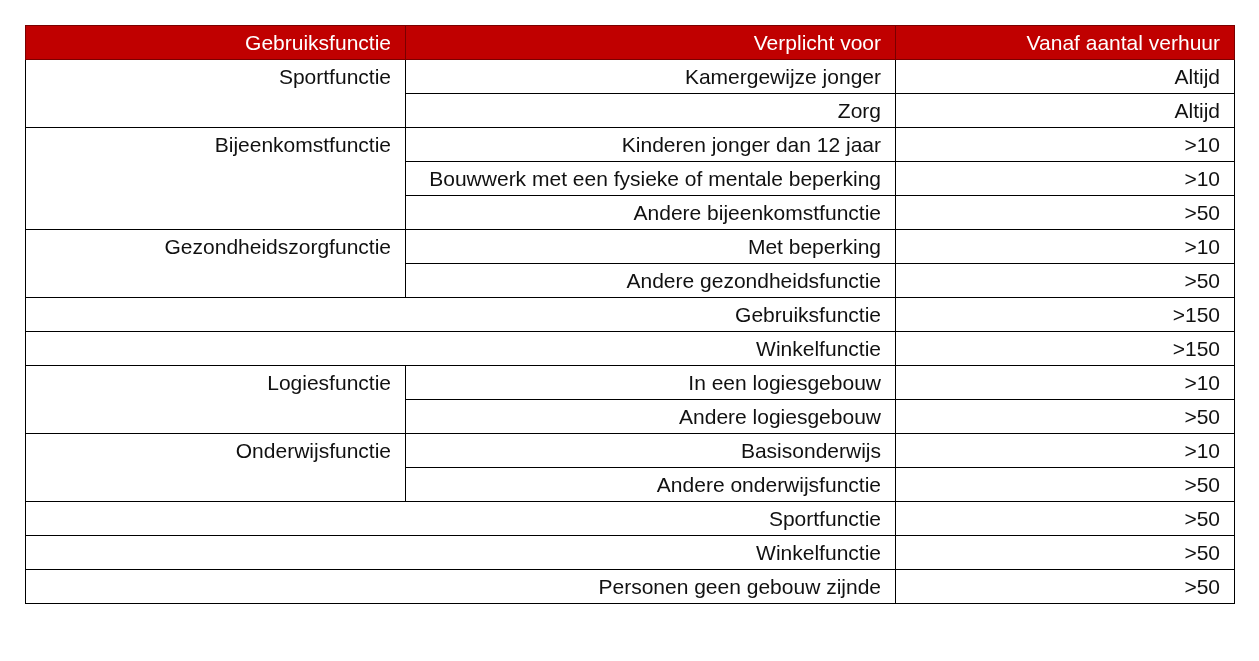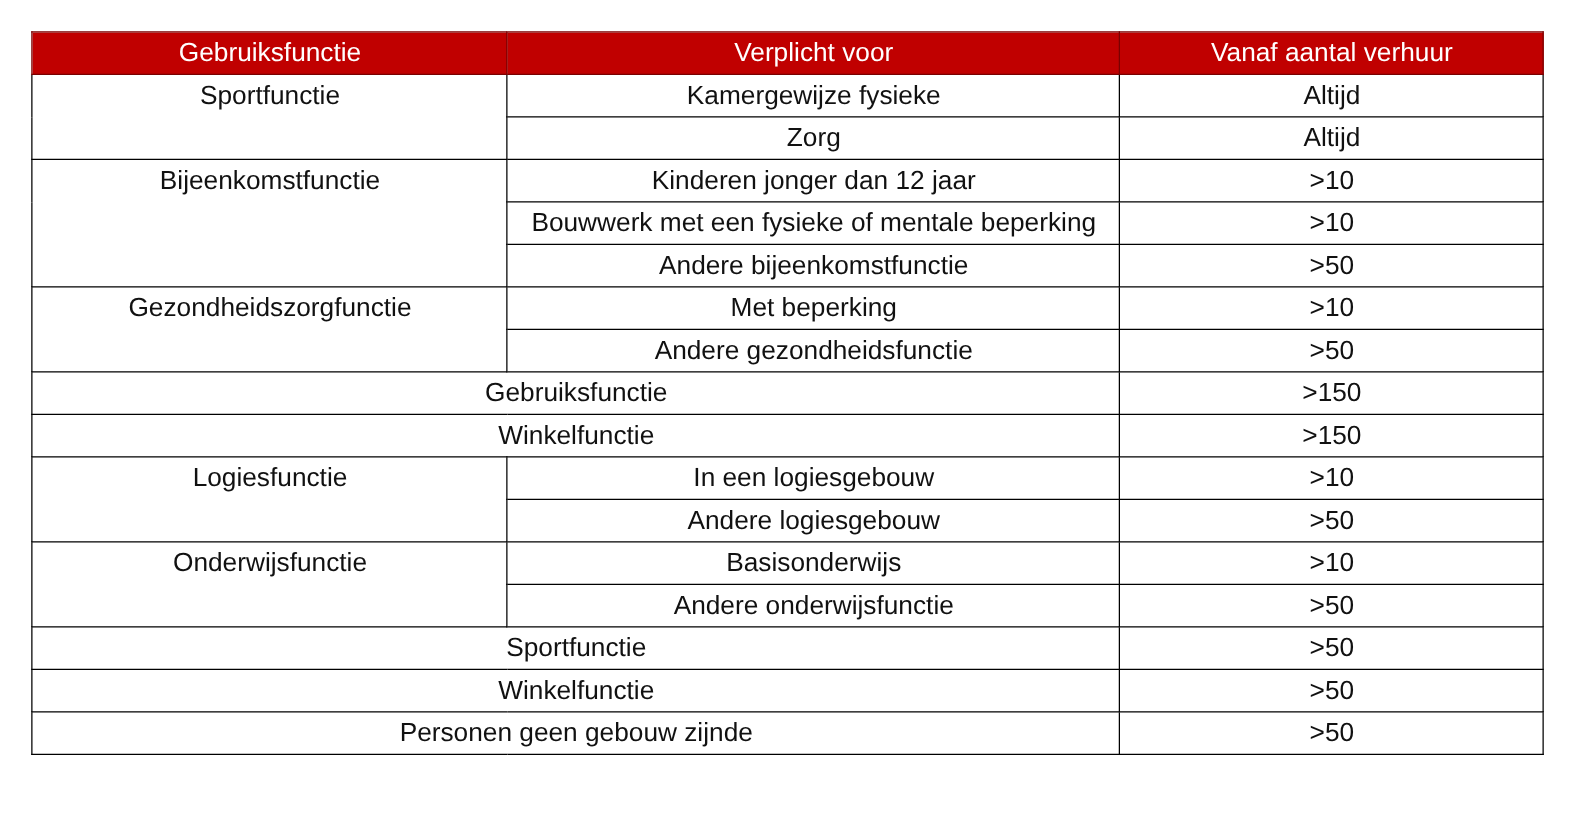--- a/index.html
+++ b/index.html
@@ -24,21 +24,21 @@
     font-size: 21px;
     color: #111111;
   }
   col.c1 { width: 380px; }
   col.c2 { width: 490px; }
   col.c3 { width: 339px; }
   th, td {
     border: 1px solid #000000;
     padding: 0 14px 0 15px;
     vertical-align: top;
-    text-align: center;
+    text-align: right;
     line-height: 33px;
     font-weight: normal;
     margin-top: 33px;
   }
   td.two-line { line-height: 33px; }
   thead th {
     background: #C00000;
     color: #ffffff;
     border-color: #7a0000;
     height: 33px;
@@ -61,21 +61,21 @@
     <tr>
       <th>Gebruiksfunctie</th>
       <th>Verplicht voor</th>
       <th>Vanaf aantal verhuur</th>
     </tr>
   </thead>
   <tbody>
 
     <tr>
       <td rowspan="2">Sportfunctie</td>
-      <td>Kamergewijze fysieke</td>
+      <td>Kamergewijze jonger</td>
       <td>Altijd</td>
     </tr>
     <tr>
       <td>Zorg</td>
       <td>Altijd</td>
     </tr>
 
     <tr>
       <td rowspan="3">Bijeenkomstfunctie</td>
       <td>Kinderen jonger dan 12 jaar</td>

